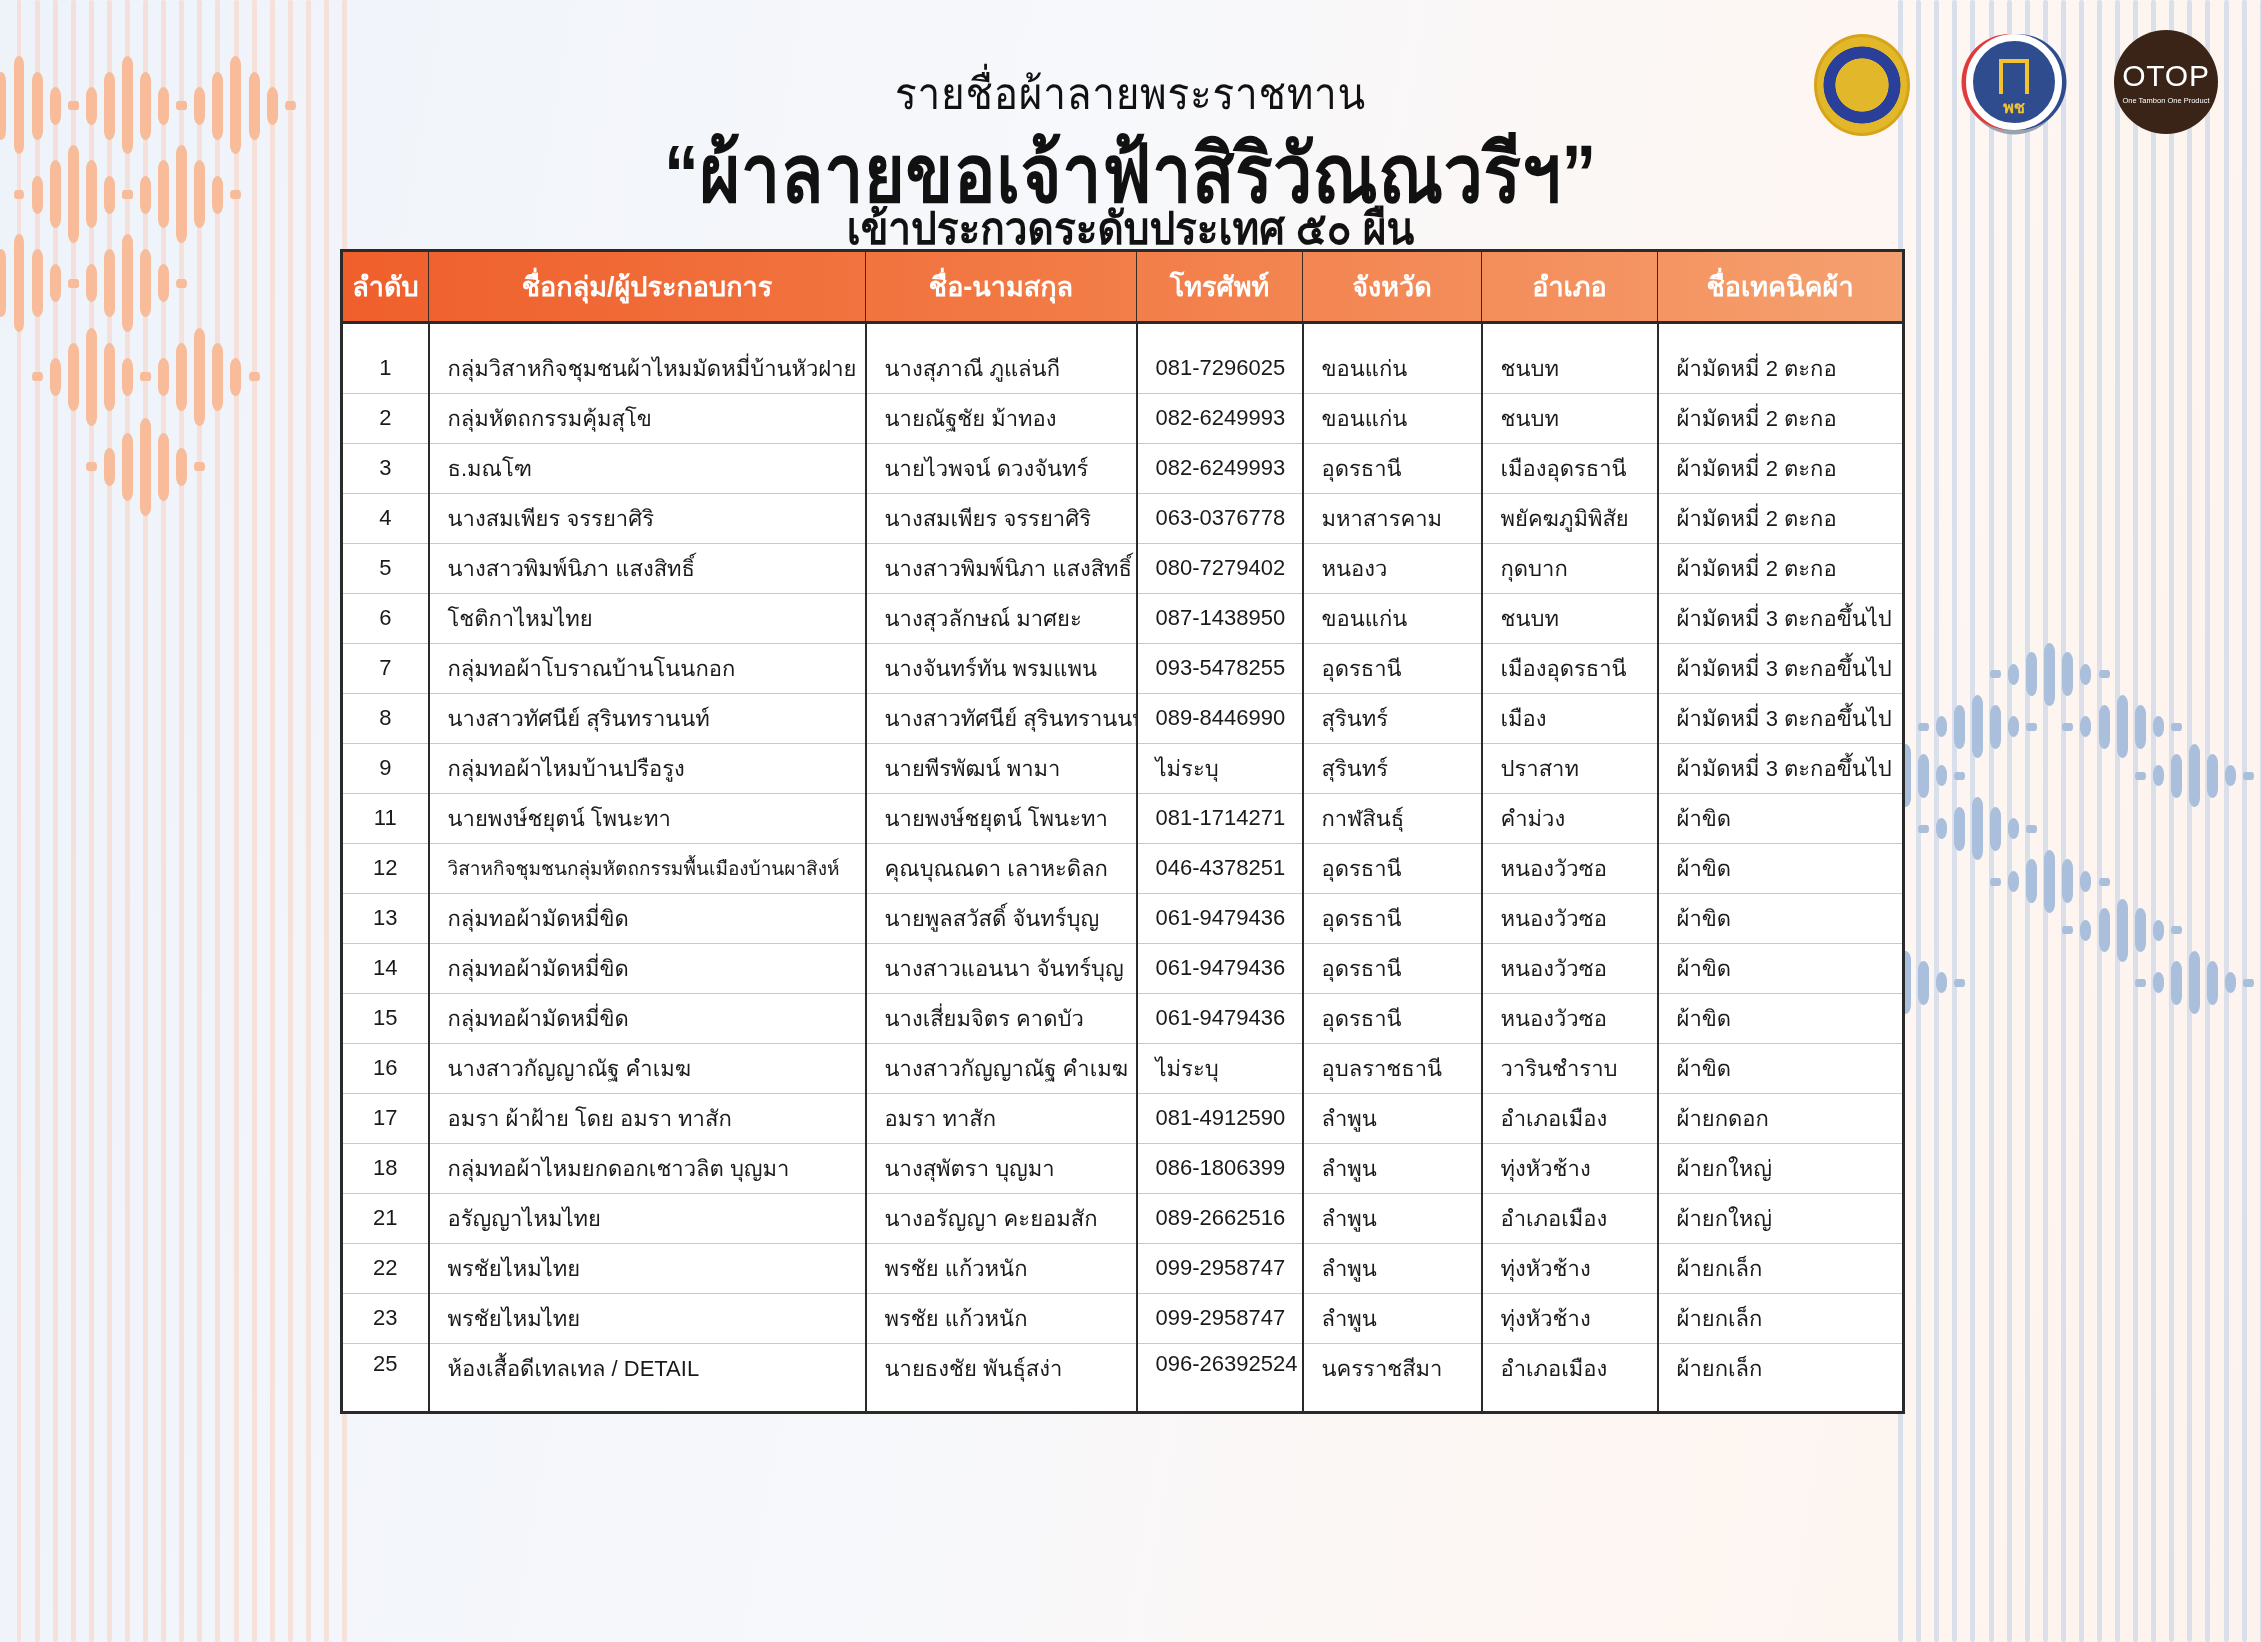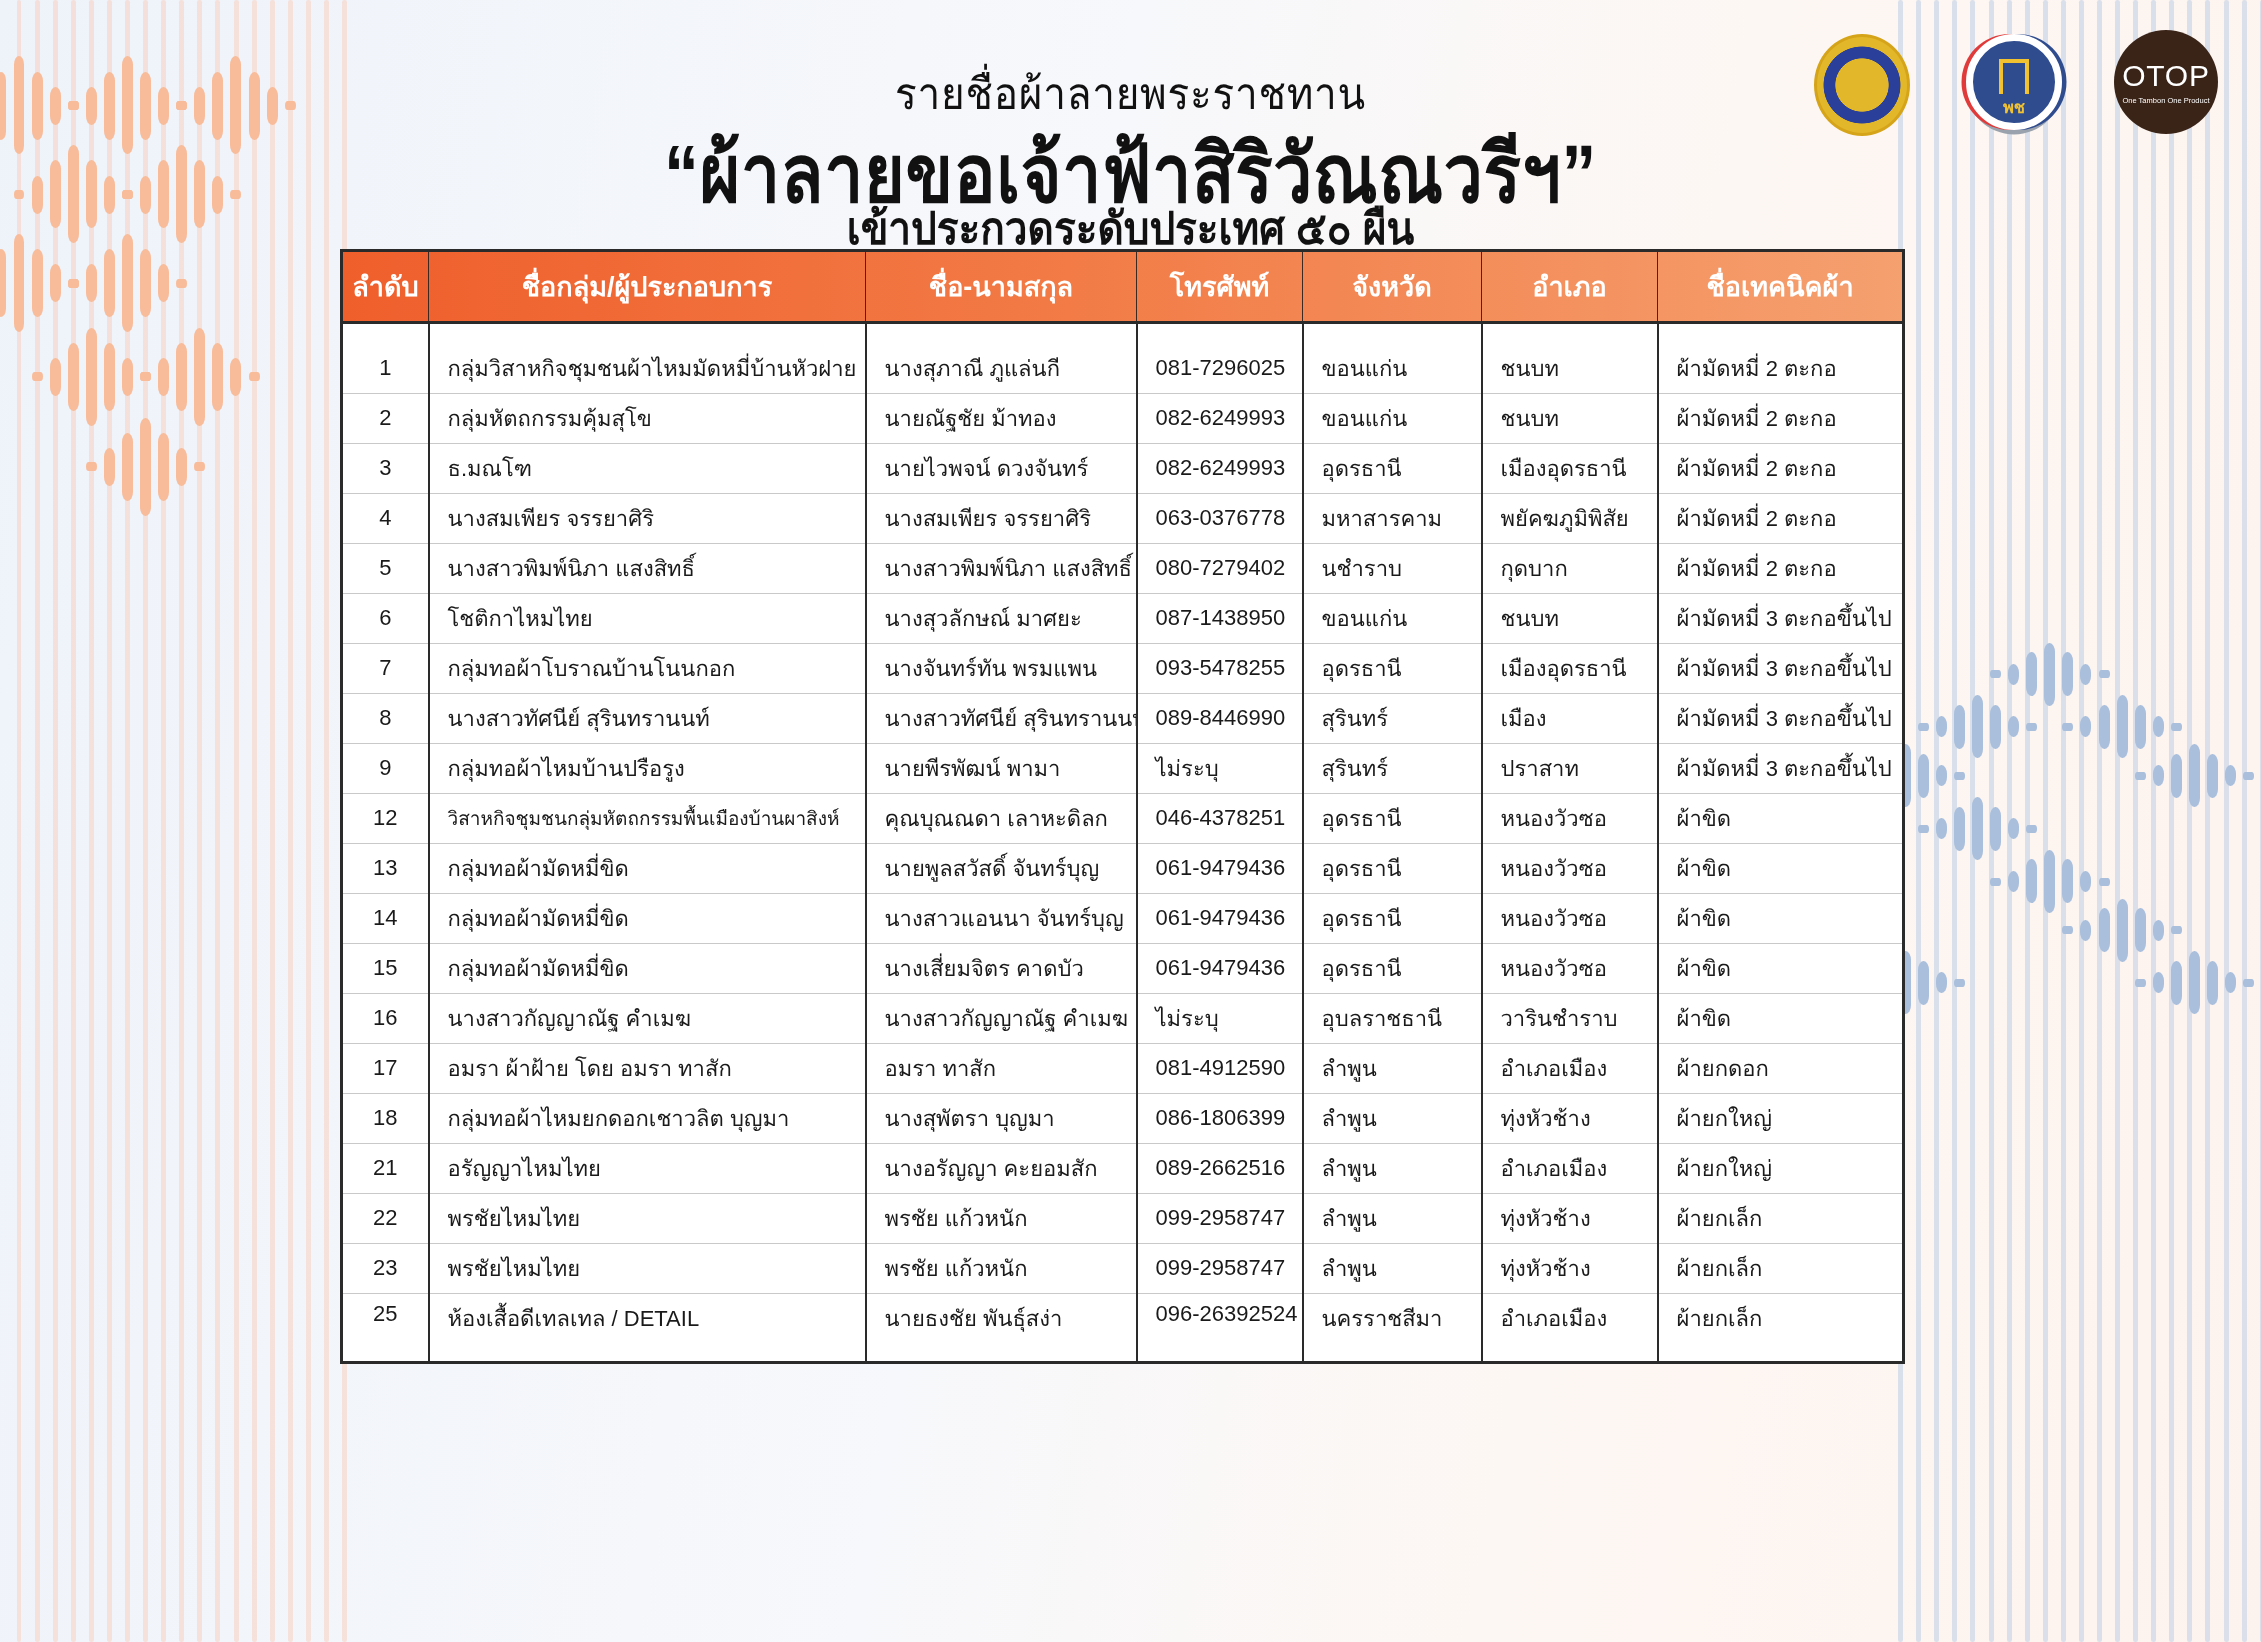--- a/index.html
+++ b/index.html
@@ -301,21 +301,21 @@
           <td>063-0376778</td>
           <td>มหาสารคาม</td>
           <td>พยัคฆภูมิพิสัย</td>
           <td>ผ้ามัดหมี่ 2 ตะกอ</td>
         </tr>
         <tr>
           <td class="num">5</td>
           <td>นางสาวพิมพ์นิภา แสงสิทธิ์</td>
           <td>นางสาวพิมพ์นิภา แสงสิทธิ์</td>
           <td>080-7279402</td>
-          <td>นชำราบ</td>
+          <td>หนองว</td>
           <td>กุดบาก</td>
           <td>ผ้ามัดหมี่ 2 ตะกอ</td>
         </tr>
         <tr>
           <td class="num">6</td>
           <td>โชติกาไหมไทย</td>
           <td>นางสุวลักษณ์ มาศยะ</td>
           <td>087-1438950</td>
           <td>ขอนแก่น</td>
           <td>ชนบท</td>
@@ -342,20 +342,29 @@
         <tr>
           <td class="num">9</td>
           <td>กลุ่มทอผ้าไหมบ้านปรือรูง</td>
           <td>นายพีรพัฒน์ พามา</td>
           <td>ไม่ระบุ</td>
           <td>สุรินทร์</td>
           <td>ปราสาท</td>
           <td>ผ้ามัดหมี่ 3 ตะกอขึ้นไป</td>
         </tr>
         <tr>
+          <td class="num">11</td>
+          <td>นายพงษ์ชยุตน์ โพนะทา</td>
+          <td>นายพงษ์ชยุตน์ โพนะทา</td>
+          <td>081-1714271</td>
+          <td>กาฬสินธุ์</td>
+          <td>คำม่วง</td>
+          <td>ผ้าขิด</td>
+        </tr>
+        <tr>
           <td class="num">12</td>
           <td class="small">วิสาหกิจชุมชนกลุ่มหัตถกรรมพื้นเมืองบ้านผาสิงห์</td>
           <td>คุณบุณณดา เลาหะดิลก</td>
           <td>046-4378251</td>
           <td>อุดรธานี</td>
           <td>หนองวัวซอ</td>
           <td>ผ้าขิด</td>
         </tr>
         <tr>
           <td class="num">13</td>

